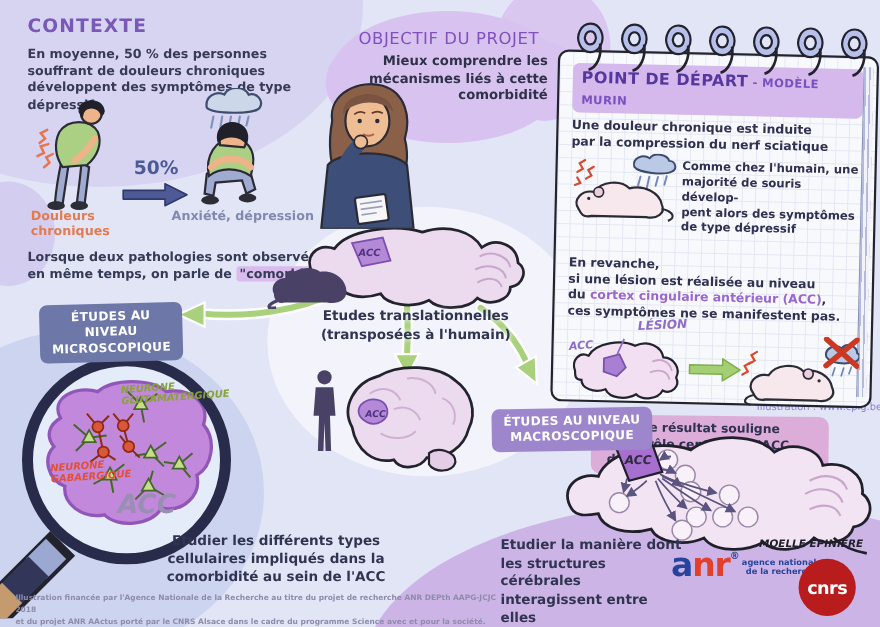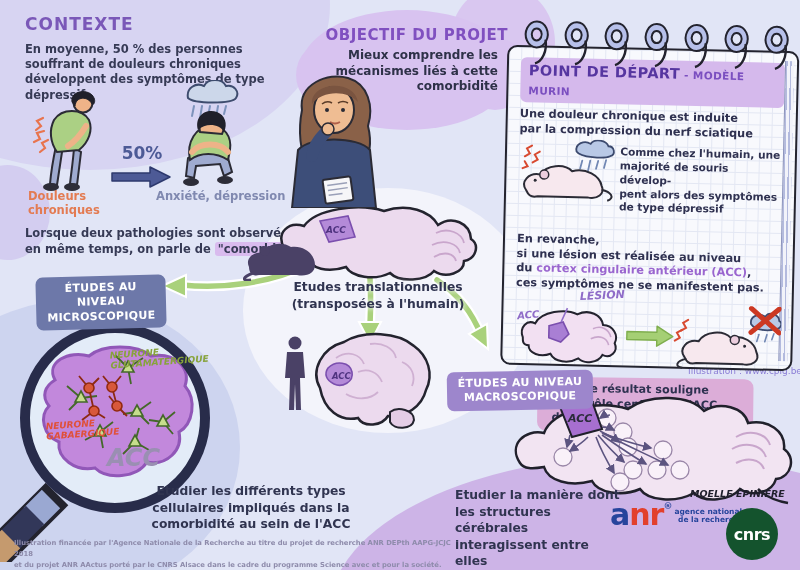--- a/index.html
+++ b/index.html
@@ -20,21 +20,21 @@
   #arrow50 .pct{font-size:17px;font-weight:800;color:#4d5a96;margin-top:31px;}
   #label-pain{left:28px;top:189px;width:130px;font-size:11.5px;font-weight:700;color:#e37b52;}
   #label-anx{left:156px;top:189px;width:130px;font-size:11.5px;font-weight:600;color:#8089b0;}
   #ctx-comorb{left:25px;top:209px;width:290px;font-size:11.5px;line-height:1.4;font-weight:600;color:#363a55;}
   .hl{background:#d9bbee;border-radius:3px;padding:0 3px;}
   
   .bubble{left:300px;top:10px;width:214px;height:120px;background:#d8c3f0;border-radius:50%;}
   .bubble-b1{left:296px;top:40px;width:70px;height:70px;background:#d8c3f0;border-radius:50%;}
   .bubble-b2{left:460px;top:38px;width:70px;height:72px;background:#d8c3f0;border-radius:50%;}
   #bubble-tail{left:322px;top:118px;width:0;height:0;border-left:26px solid #d8c3f0;border-bottom:34px solid transparent;transform:rotate(18deg);}
-  #obj-title{left:308px;top:26px;width:200px;text-align:right;font-size:15px;font-weight:700;color:#8050c0;letter-spacing:.5px;}
+  #obj-title{left:308px;top:26px;width:200px;text-align:center;font-size:15px;font-weight:400;color:#8050c0;letter-spacing:.5px;}
   #obj-text{left:318px;top:48px;width:180px;text-align:right;font-size:12px;font-weight:700;color:#2e3148;line-height:1.3;}
   
   #notebook{left:504px;top:26px;width:292px;height:342px;transform:rotate(1.3deg);}
   #paper{position:absolute;left:0;top:22px;right:0;bottom:0;background:#f8f9fd;border:2.5px solid #23232e;border-radius:10px;
     background-image:linear-gradient(#e3e7f3 1px,transparent 1px),linear-gradient(90deg,#e3e7f3 1px,transparent 1px);
     background-size:12px 12px;padding:10px 12px 8px 12px;box-sizing:border-box;}
   #pagestack{position:absolute;right:3px;top:8px;bottom:8px;width:8px;
     background:repeating-linear-gradient(90deg,#b3bade 0 1.5px,#f2f3fa 1.5px 4px);border-left:1px solid #8d94bc;}
   .ring{position:absolute;top:-4px;}
   #nb-titlebar{display:inline-block;background:#d5b9ec;border-radius:6px;padding:3px 8px 4px 8px;}
@@ -63,21 +63,21 @@
   #lbl-gaba{left:46px;top:419px;font-size:9px;font-weight:800;font-style:italic;color:#e05038;line-height:1.15;transform:rotate(-4deg);z-index:6;}
   #micro-desc{left:145px;top:483px;width:212px;text-align:center;font-size:12.3px;font-weight:600;color:#303450;line-height:1.35;z-index:6;}
   
   #macro-desc{left:437px;top:487px;width:170px;font-size:12.3px;font-weight:600;color:#303450;line-height:1.35;z-index:6;margin-left:18px;}
   
   #footer{left:14px;top:538px;width:440px;font-size:6.8px;line-height:1.6;color:#8e8bab;font-weight:600;z-index:6;}
   #anr-logo{left:610px;top:503px;display:flex;align-items:flex-end;z-index:6;text-align:center;}
   #anr-word{font-size:30px;font-weight:800;letter-spacing:-1px;line-height:.8;}
   #anr-reg{font-size:9px;vertical-align:top;color:#27449c;font-weight:700;}
   #anr-sub{font-size:7.5px;line-height:1.15;color:#27449c;font-weight:700;margin-left:3px;margin-bottom:2px;}
-  #cnrs-logo{left:726px;top:508px;width:52px;height:52px;border-radius:50%;background:#14532d;display:flex;align-items:center;justify-content:center;z-index:6;}
+  #cnrs-logo{left:726px;top:508px;width:52px;height:52px;border-radius:50%;background:#b91c1c;display:flex;align-items:center;justify-content:center;z-index:6;}
   #cnrs-logo span{color:#fff;font-weight:800;font-size:16px;letter-spacing:-.5px;}
   svg{display:block;}
   .z2{z-index:2}.z3{z-index:3}.z4{z-index:4}
 </style>
 </head>
 <body>
 
 <div id="canvas">
 
   <div class="blob" style="left:-150px;top:-160px;width:480px;height:330px;background:#d7d4f2;"></div>

